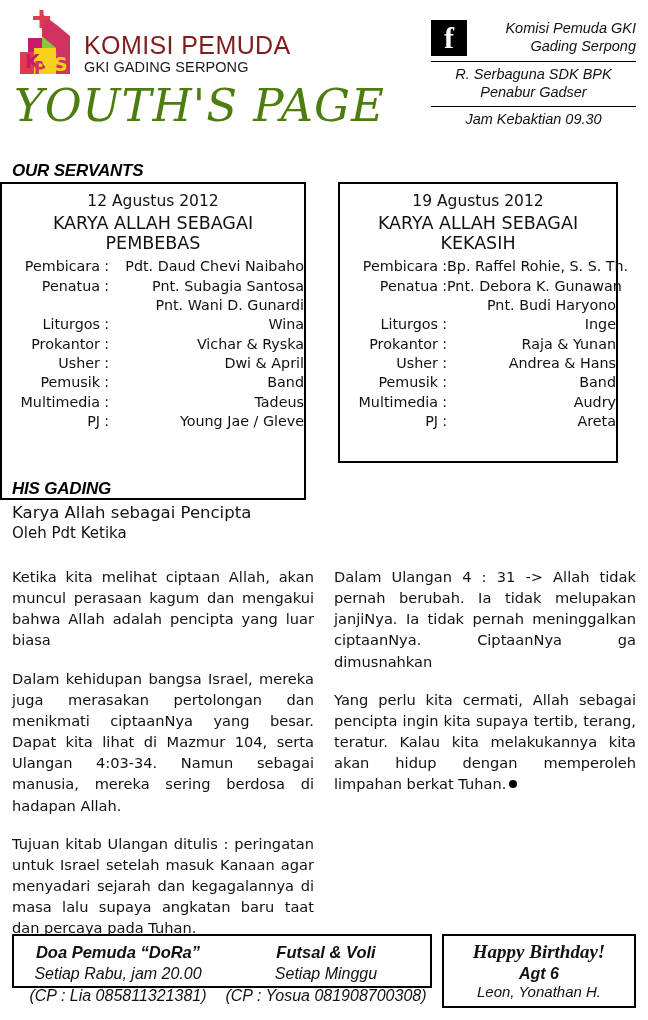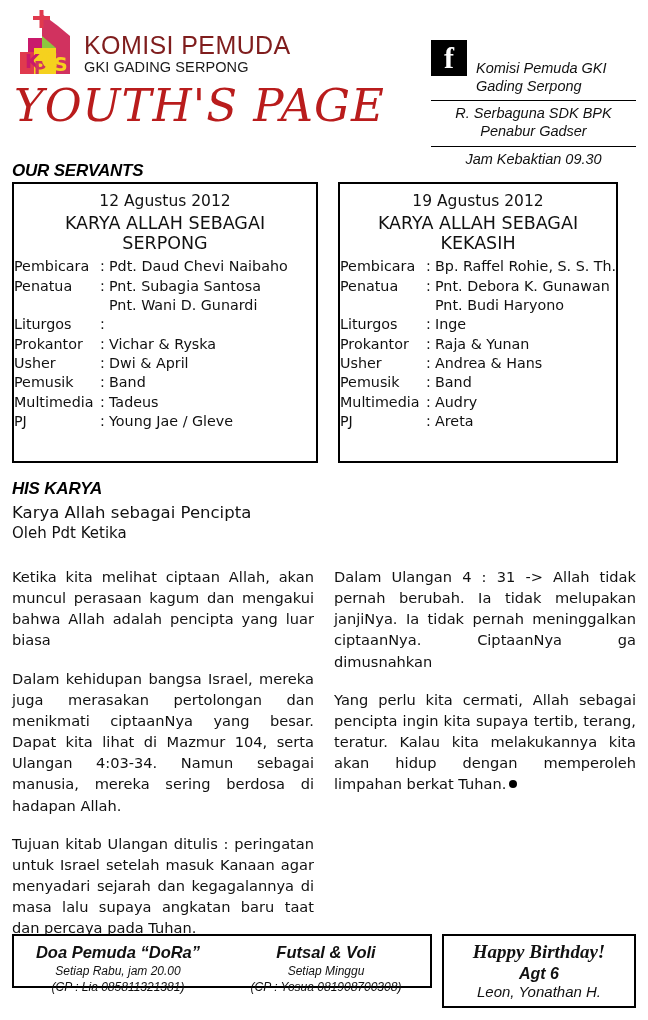--- a/index.html
+++ b/index.html
@@ -65,21 +65,21 @@
     line-height: 1.1;
     margin-top: 2px;
     color: #1a1a1a;
   }
   .youth-title {
     font-family: "DejaVu Serif", serif;
     font-style: italic;
     font-size: 45px;
     line-height: 1;
     letter-spacing: 1px;
-    color: #b91c1c;
+    color: #4d7c0f;
     margin-top: 3px;
     margin-left: 2px;
     white-space: nowrap;
   }
 
   
   .info-block {
     position: absolute;
     right: 0; top: 12px;
     width: 205px;
@@ -107,25 +107,24 @@
     transform: translateY(-50%);
     text-align: center;
     color: #fff;
     font-family: "Liberation Serif", serif;
     font-weight: bold;
     font-style: normal;
     font-size: 30px;
     line-height: 1;
   }
   .fb-text {
-    text-align: left;
+    text-align: right;
     flex: 1;
     font-size: 14.5px;
     line-height: 1.22;
-    margin-top: 40px;
   }
   .info-rule {
     border-top: 1.6px solid #000;
   }
   .info-line {
     padding: 4px 0 5px 0;
     line-height: 1.22;
   }
 
   
@@ -153,23 +152,24 @@
   }
   .sv-theme {
     text-align: center;
     font-size: 17.5px;
     line-height: 1.16;
     margin-top: 1px;
     padding: 0 10px;
   }
   .sv-list {
     margin-top: 4px;
-    padding-left: 0;
+    padding-left: 12px;
     font-size: 14.3px;
     line-height: 1.35;
+    text-align: right;
   }
   .sv-row {
     display: flex;
     white-space: nowrap;
   }
   .sv-label {
     width: 86px;
     flex: none;
   }
   .sv-colon {
@@ -233,21 +233,21 @@
     font-family: "Liberation Sans", sans-serif;
     font-style: italic;
     padding-top: 5px;
   }
   .fl-h {
     font-weight: bold;
     font-size: 16.5px;
     line-height: 1.35;
   }
   .fl-d {
-    font-size: 12px;
+    font-size: 16px;
     line-height: 1.35;
   }
   .footer-right {
     left: 442px; top: 934px;
     width: 194px; height: 74px;
     text-align: center;
     padding-top: 4px;
   }
   .bd-title {
     font-family: Liberation Serif, serif;
@@ -315,41 +315,42 @@
       </div>
       <div class="info-rule"></div>
       <div class="info-line">R. Serbaguna SDK BPK Penabur Gadser</div>
       <div class="info-rule"></div>
       <div class="info-line">Jam Kebaktian 09.30</div>
     </div>
   </div>
 
   <div class="sect-title" style="position:absolute;left:12px;top:161px;">OUR SERVANTS</div>
 
-  <div class="servant-box" style="left:12px; top:182px; width:306px; height:281px;">
+  <div class="servant-box" style="left:0; top:182px; width:306px; height:318px;">
     <div class="sv-date">12 Agustus 2012</div>
     <div class="sv-theme">
       <div>KARYA ALLAH SEBAGAI</div>
-      <div>SERPONG</div>
+      <div>PEMBEBAS</div>
     </div>
     <div class="sv-list">
       <div class="sv-row">
         <span class="sv-label">Pembicara</span>
         <span class="sv-colon">:</span>
         <span class="sv-val">Pdt. Daud Chevi Naibaho</span>
       </div>
       <div class="sv-row">
         <span class="sv-label">Penatua</span>
         <span class="sv-colon">:</span>
         <span class="sv-val">Pnt. Subagia Santosa</span>
       </div>
       <div class="sv-cont">Pnt. Wani D. Gunardi</div>
       <div class="sv-row">
         <span class="sv-label">Liturgos</span>
         <span class="sv-colon">:</span>
+        <span class="sv-val">Wina</span>
       </div>
       <div class="sv-row">
         <span class="sv-label">Prokantor</span>
         <span class="sv-colon">:</span>
         <span class="sv-val">Vichar &amp; Ryska</span>
       </div>
       <div class="sv-row">
         <span class="sv-label">Usher</span>
         <span class="sv-colon">:</span>
         <span class="sv-val">Dwi &amp; April</span>
@@ -417,21 +418,21 @@
       </div>
       <div class="sv-row">
         <span class="sv-label">PJ</span>
         <span class="sv-colon">:</span>
         <span class="sv-val">Areta</span>
       </div>
     </div>
   </div>
 
   <div class="hw-title-wrap">
-    <span class="sect-title">HIS KARYA</span>
+    <span class="sect-title">HIS GADING</span>
   </div>
   <div class="hw-sub">
     <div>Karya Allah sebagai Pencipta</div>
     <div class="by">Oleh Pdt Ketika</div>
   </div>
 
   <div class="col col-left">
     <p>Ketika kita melihat ciptaan Allah, akan muncul perasaan kagum dan mengakui bahwa Allah adalah pencipta yang luar biasa</p>
     <p>Dalam kehidupan bangsa Israel, mereka juga merasakan pertolongan dan menikmati ciptaanNya yang besar. Dapat kita lihat di Mazmur 104, serta Ulangan 4:03-34. Namun sebagai manusia, mereka sering berdosa di hadapan Allah.</p>
     <p style="margin-bottom:0">Tujuan kitab Ulangan ditulis : peringatan untuk Israel setelah masuk Kanaan agar menyadari sejarah dan kegagalannya di masa lalu supaya angkatan baru taat dan percaya pada Tuhan.</p>

